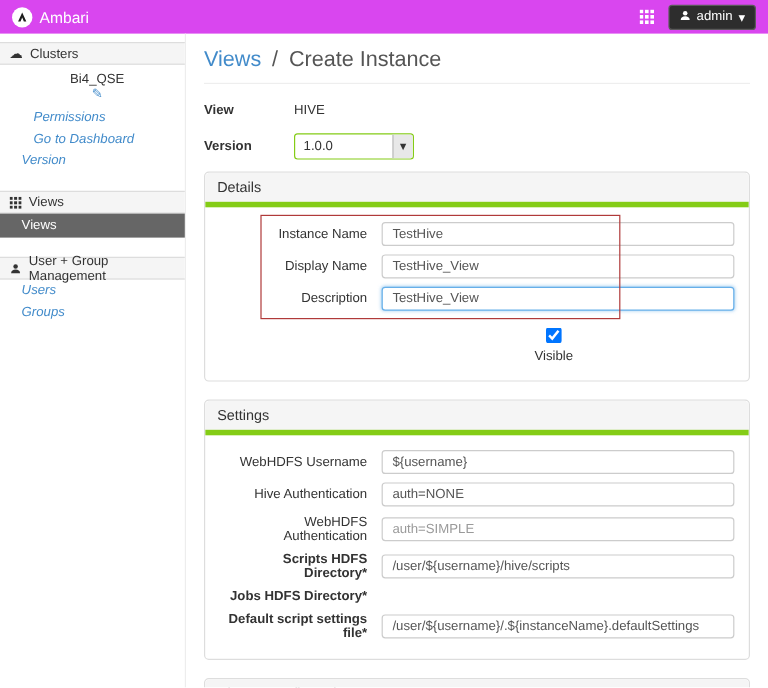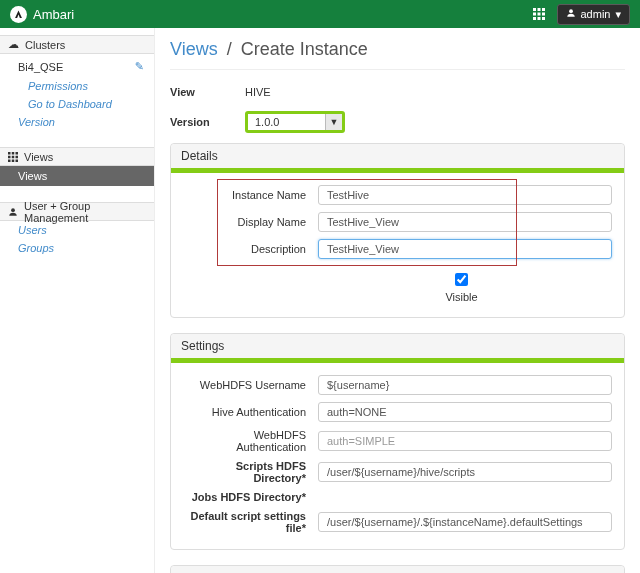--- a/index.html
+++ b/index.html
@@ -2,40 +2,40 @@
 <html><head>
 <meta charset="utf-8">
 <style>
   * { margin:0; padding:0; box-sizing:border-box; }
   html,body { width:640px; height:573px; overflow:hidden; }
   body {
     font-family:"Liberation Sans","DejaVu Sans",sans-serif;
     background:#fff; color:#333; font-size:12px;
   }
   
-  .navbar { height:28px; background:#15803d; display:flex; align-items:center;
+  .navbar { height:28px; background:#d946ef; display:flex; align-items:center;
             justify-content:space-between; padding:0 10px; }
   .brand { display:flex; align-items:center; gap:6px; color:#fff; font-size:13px; cursor:pointer; }
   .logo { width:17px; height:17px; background:#fff; border-radius:50%;
           display:inline-flex; align-items:center; justify-content:center; }
   .nav-right { display:flex; align-items:center; gap:12px;text-align:center; }
   .apps-icon { display:inline-flex; cursor:pointer; color:#fff; }
   .user-btn { display:flex; align-items:center; gap:5px; color:#fff; font-size:11px;
               border:1px solid #5a5a5a; background:#2d2d2d; padding:2px 8px;
               border-radius:3px; height:21px; cursor:pointer; }
   
   .layout { display:flex; height:545px; }
   .sidebar { width:155px; flex-shrink:0; border-right:1px solid #ededed; padding-top:7px; font-size:11px; }
   .content { flex:1; padding:7px 15px 0 15px; overflow:hidden; }
   
   .side-header { background:#f5f5f5; border-top:1px solid #ddd; border-bottom:1px solid #ddd;
                  padding:3px 8px; color:#333; display:flex; align-items:center; gap:6px; height:19px; }
   .side-header .hicon { display:inline-flex; color:#333; font-size:11px; }
   .side-item-cluster { display:flex; align-items:center; justify-content:space-between;
-                       padding:6px 10px 4px 18px; color:#333; cursor:pointer; }
+                       padding:6px 10px 4px 18px; color:#333; cursor:pointer;flex-direction:column; }
   .edit-ic { color:#428bca; font-size:11px; cursor:pointer; }
   .side-link { display:block; color:#428bca; text-decoration:none; padding:3px 0; cursor:pointer;font-style:italic; }
   .indent1 { padding-left:18px; }
   .indent2 { padding-left:28px; }
   .mt { margin-top:16px; }
   .side-active { background:#666; color:#fff; padding:4px 0 4px 18px; cursor:pointer; }
   
   .page-title { font-size:18px; color:#555; padding:4px 0 9px 0;
                 border-bottom:1px solid #eee; margin-bottom:12px; }
   .crumb-link { color:#428bca; cursor:pointer; }
@@ -56,21 +56,21 @@
   .txt { flex:1; height:20px; border:1px solid #ccc; border-radius:3px;
          padding:2px 8px; font-size:11px; color:#555; font-family:inherit; outline:none; }
   .txt.focus { border-color:#66afe9; box-shadow:0 0 3px rgba(102,175,233,.6); }
   .txt::placeholder { color:#9a9a9a; }
   .annotation { position:absolute; left:46px; top:6px; width:300px; height:87px;
                 border:1px solid #b03a3a; pointer-events:none; z-index:2; }
   .checkbox-row { display:flex; align-items:center; gap:5px; margin:14px 0 6px 128px;
                   font-size:11px; color:#333;flex-direction:column; }
   
   .select { display:inline-flex; align-items:center; justify-content:space-between;
-            width:100px; height:22px; border:3px solid #84cc16; border-radius:3px;
+            width:100px; height:22px; border:1px solid #84cc16; border-radius:3px;
             background:#fff; font-size:11px; color:#333; cursor:pointer; overflow:hidden; }
   .select .sel-val { padding-left:7px; }
   .select .sel-caret { width:17px; height:100%; background:#e8e8e8; border-left:1px solid #bbb;
             display:inline-flex; align-items:center; justify-content:center;
             font-size:9px; color:#333; }
   input[type=checkbox], input[type=radio] { cursor:pointer; }
 </style>
 </head>
 <body>
 

